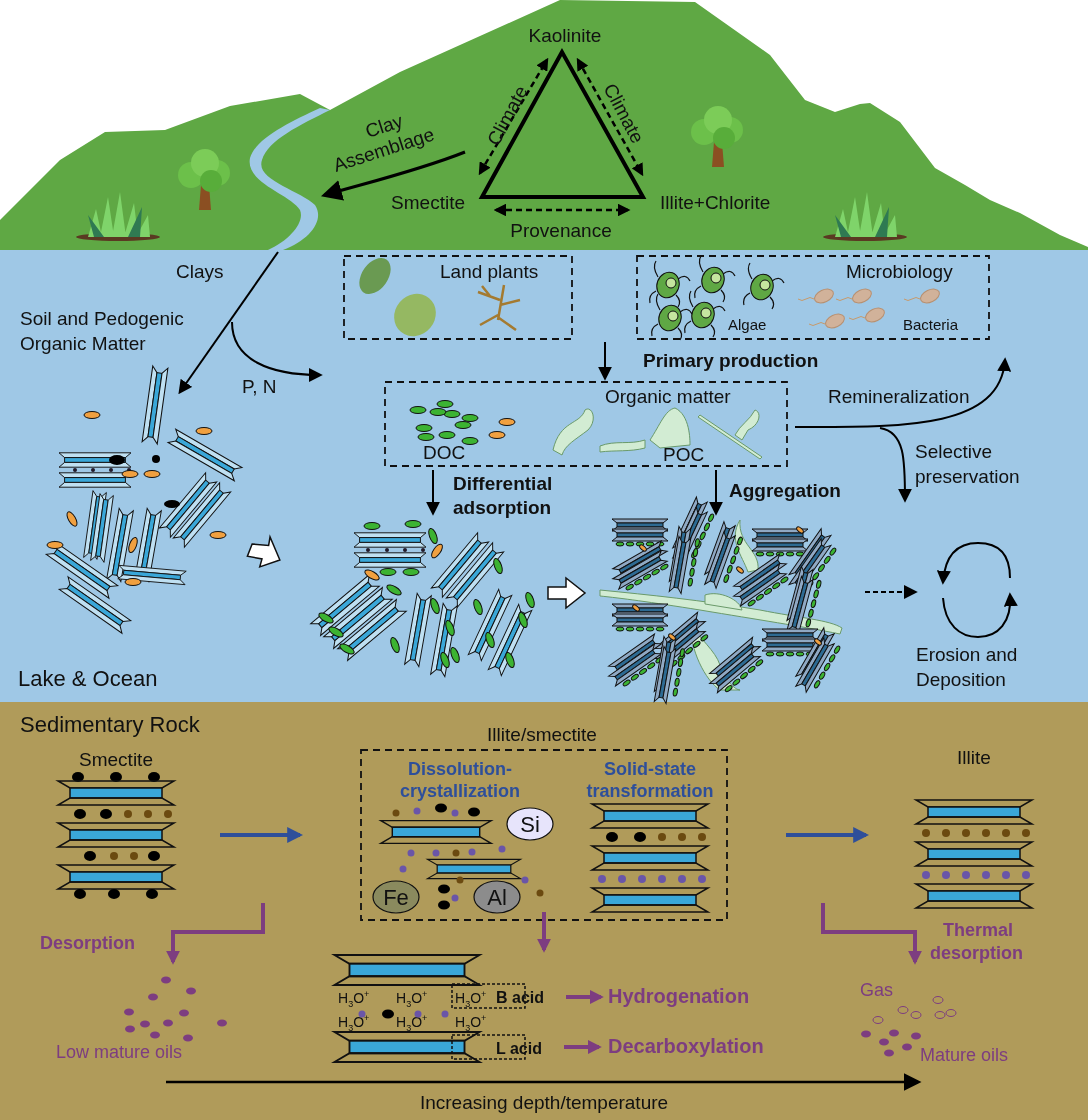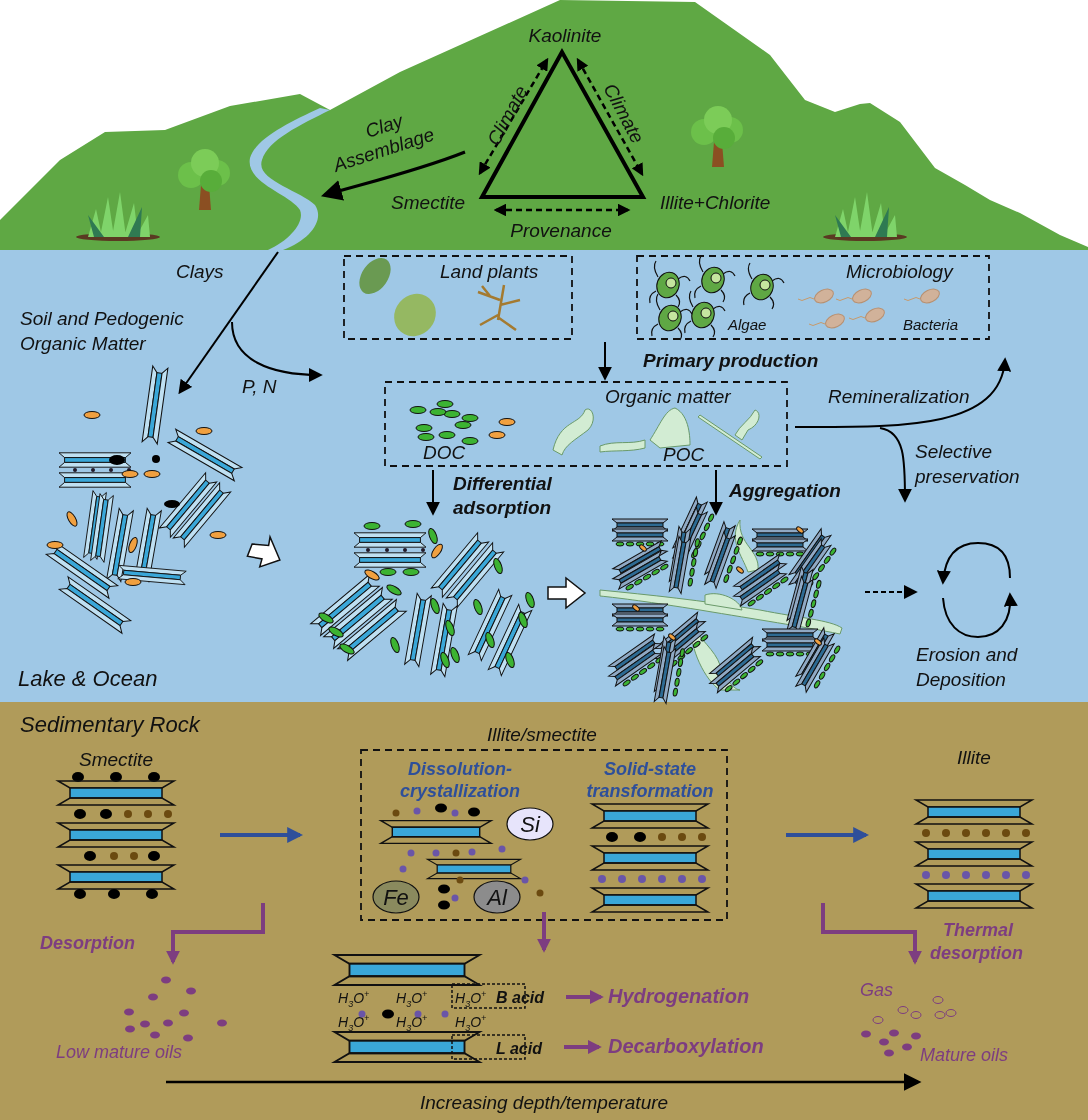--- a/index.html
+++ b/index.html
@@ -1,17 +1,17 @@
 <!DOCTYPE html>
 <html><head>
 <meta charset="utf-8">
 <style>
   html, body { margin:0; padding:0; background:#ffffff; }
   body { width:1088px; height:1120px; overflow:hidden; font-family:"Liberation Sans", sans-serif; }
-  #stage { position:relative; width:1088px; height:1120px;font-style:italic; }
+  #stage { position:relative; width:1088px; height:1120px; }
   svg text { font-family:"Liberation Sans", sans-serif; }
   .lbl { fill:#111; font-size:19px; }
   .lbl-lg { fill:#111; font-size:22px; }
   .bold { font-weight:bold; }
   .blue-bold { fill:#2e4f9a; font-weight:bold; font-size:18px; }
   .purple { fill:#7d3d80; }
   .purple-bold { fill:#7d3d80; font-weight:bold; }
 </style>
 </head>
 <body>

